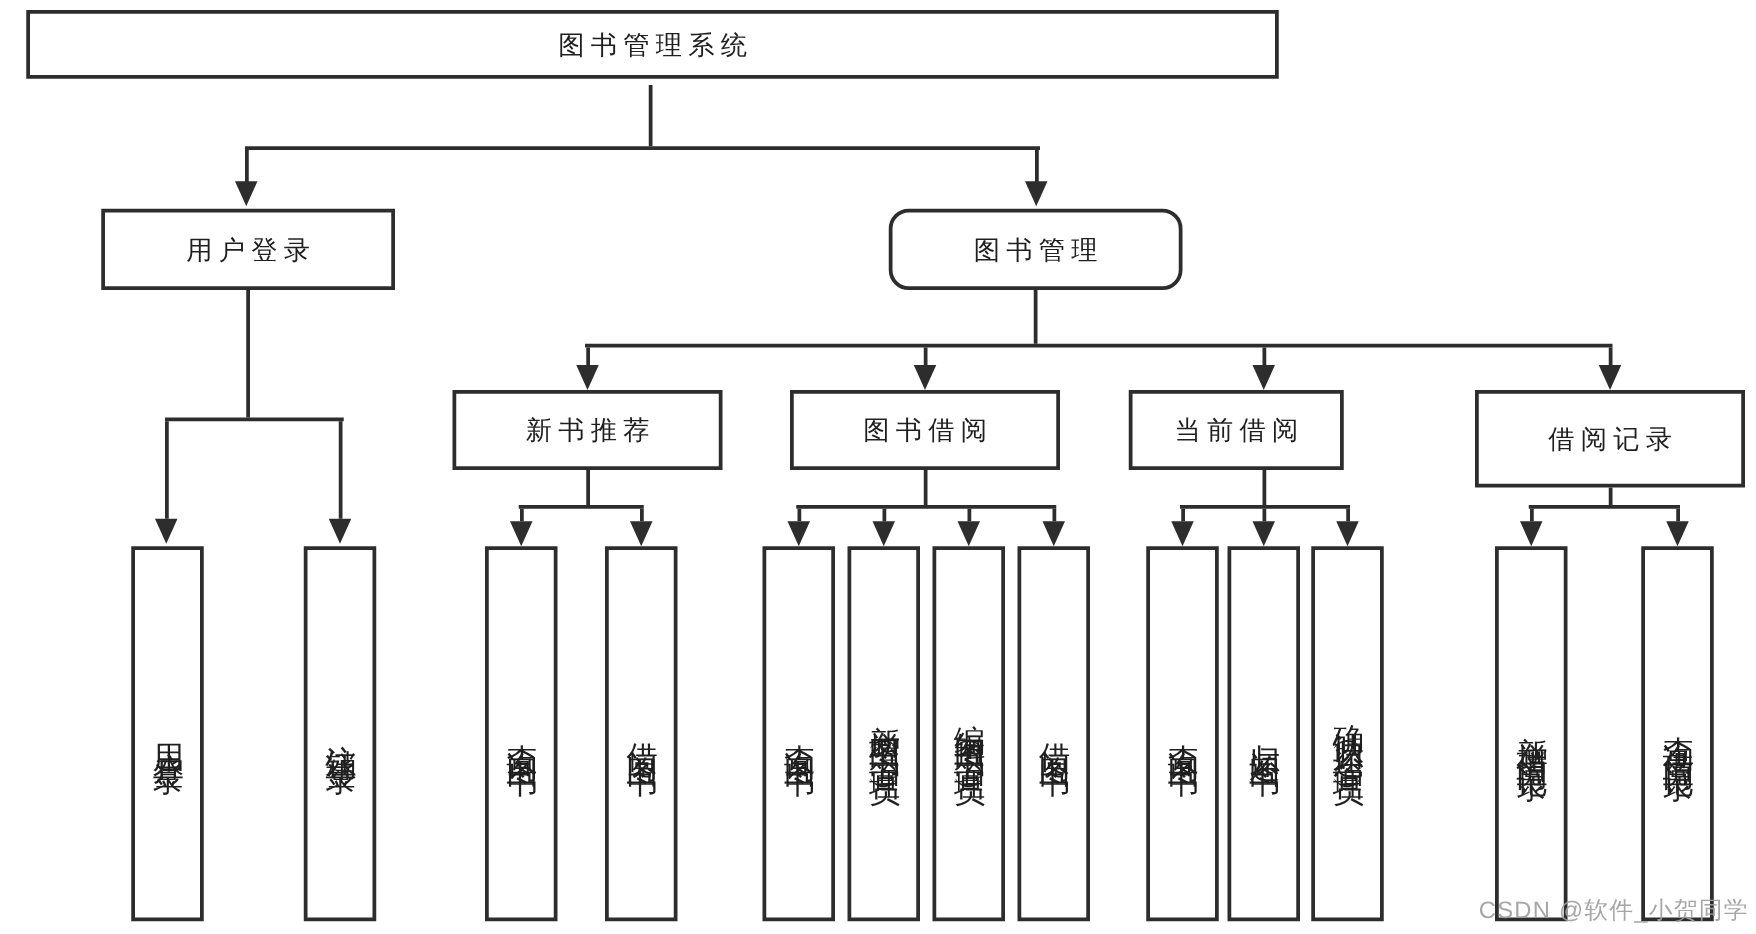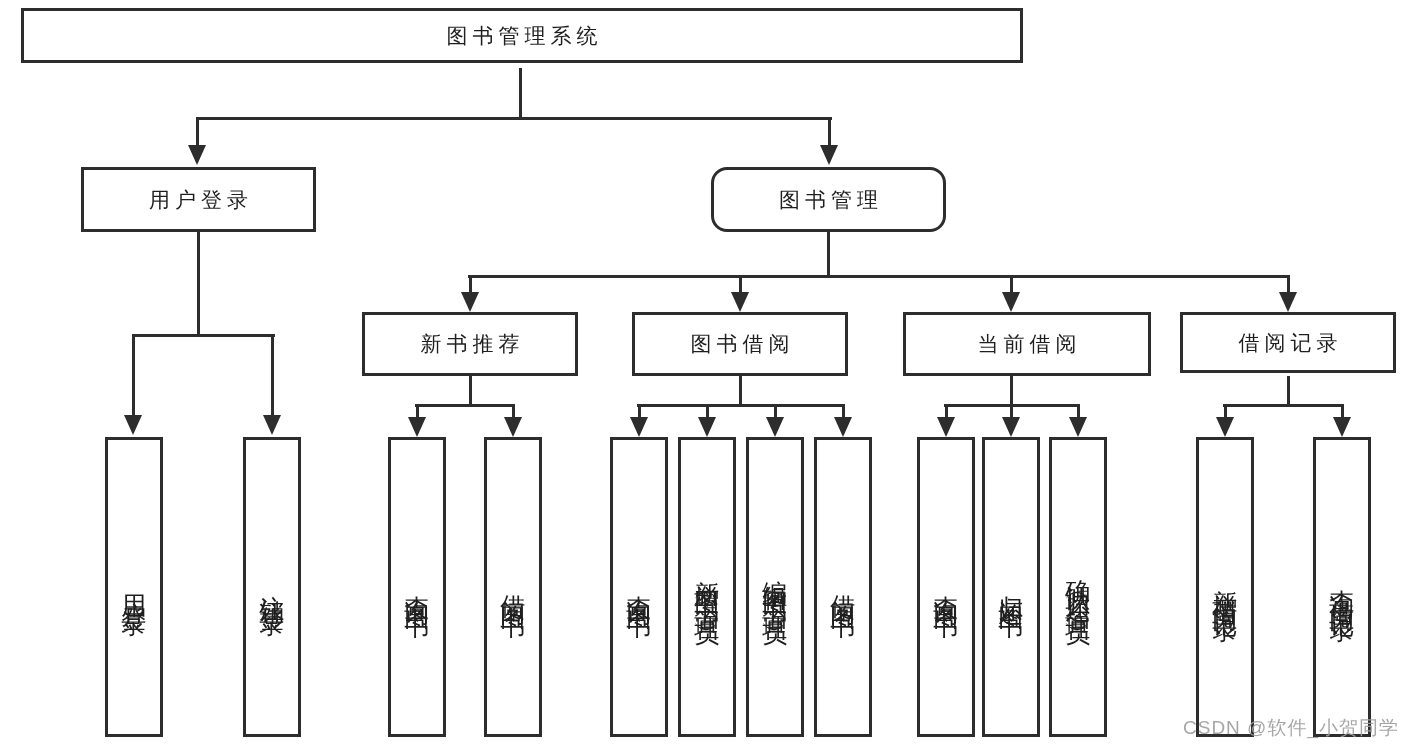--- a/index.html
+++ b/index.html
@@ -33,22 +33,22 @@
 
 <div class="canvas">
 
   <div class="box" style="left:21px;top:8px;width:1002px;height:55px;">图书管理系统</div>
 
   <div class="box" style="left:81px;top:167px;width:235px;height:65px;">用户登录</div>
   <div class="box" style="left:711px;top:167px;width:235px;height:65px;border-radius:16px;">图书管理</div>
 
   <div class="box" style="left:632px;top:312px;width:216px;height:64px;">图书借阅</div>
   <div class="box" style="left:362px;top:312px;width:216px;height:64px;">新书推荐</div>
-  <div class="box" style="left:903px;top:312px;width:248px;height:64px;">当前借阅</div>
-  <div class="box" style="left:1180px;top:312px;width:216px;height:61px;">借阅记录</div>
+  <div class="box" style="left:903px;top:312px;width:172px;height:64px;">当前借阅</div>
+  <div class="box" style="left:1180px;top:312px;width:216px;height:78px;">借阅记录</div>
 
   <div class="box leaf" style="left:105px;top:437px;width:58px;height:300px;">用户登录</div>
   <div class="box leaf" style="left:243px;top:437px;width:58px;height:300px;">注销登录</div>
 
   <div class="box leaf" style="left:388px;top:437px;width:58px;height:300px;">查询图书</div>
   <div class="box leaf" style="left:484px;top:437px;width:58px;height:300px;">借阅图书</div>
 
   <div class="box leaf" style="left:610px;top:437px;width:58px;height:300px;">查询图书</div>
   <div class="box leaf" style="left:678px;top:437px;width:58px;height:300px;">新增图书（管理员）</div>
   <div class="box leaf" style="left:746px;top:437px;width:58px;height:300px;">编辑图书（管理员）</div>

